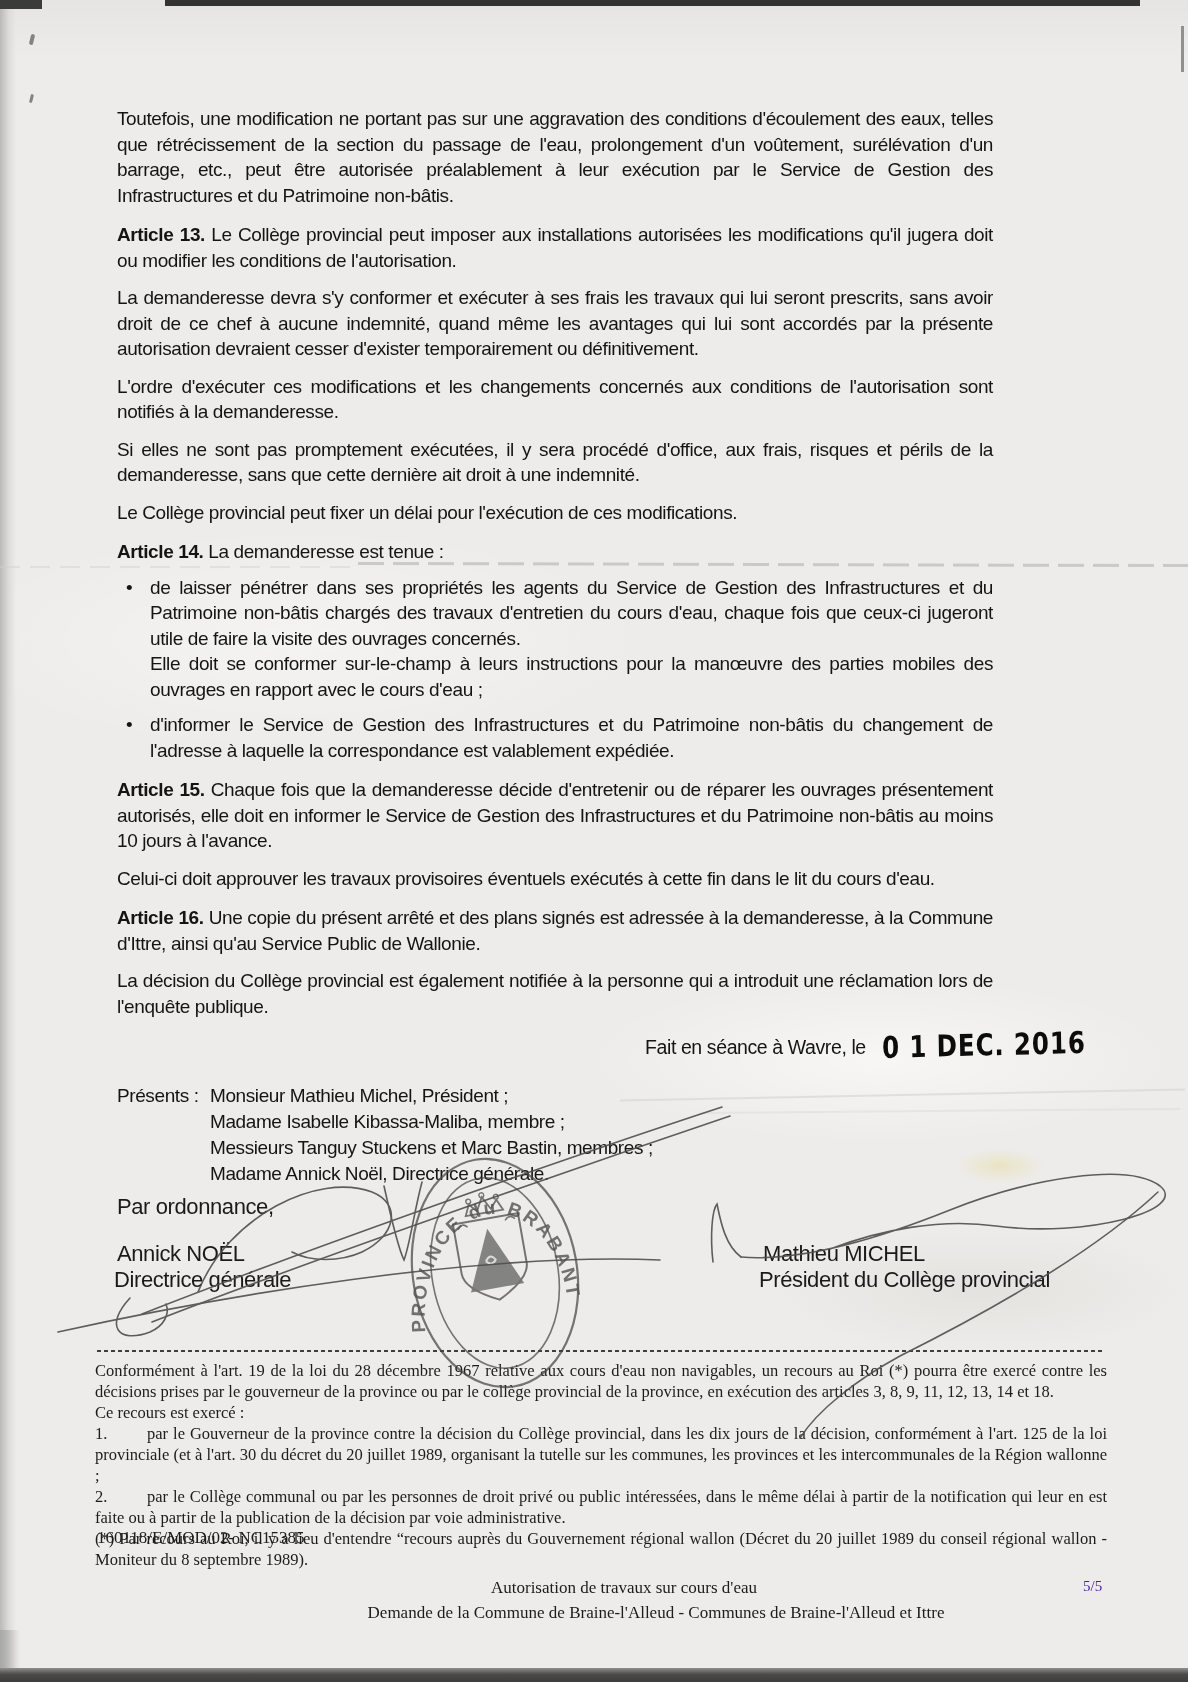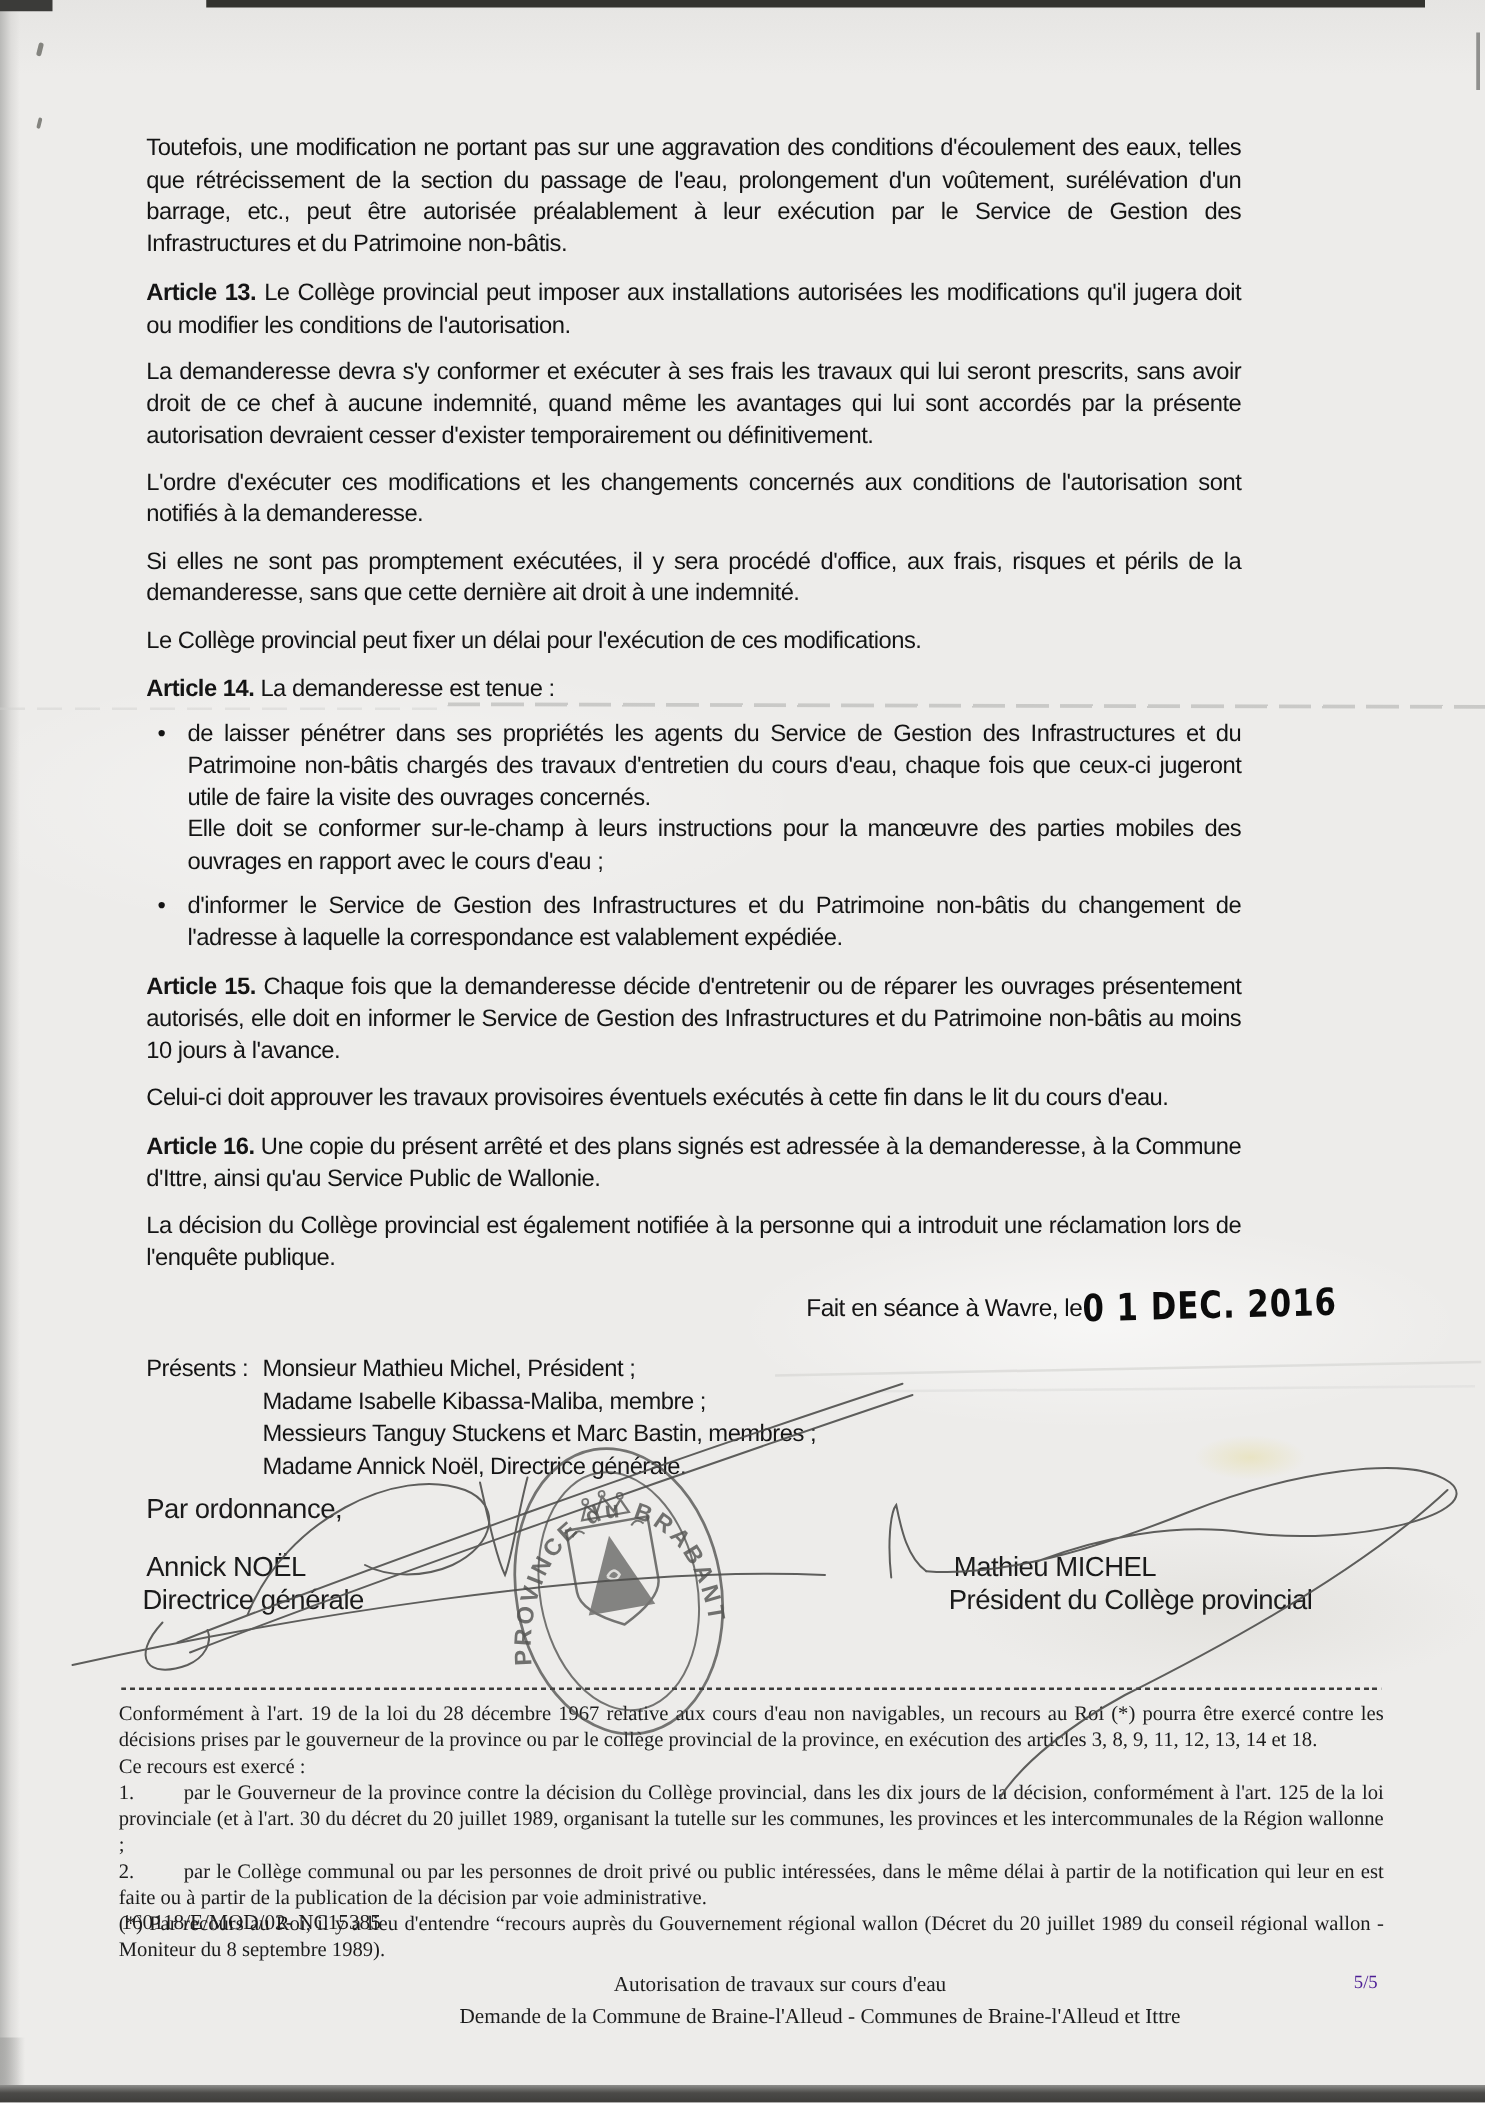--- a/index.html
+++ b/index.html
@@ -47,21 +47,21 @@
     position:absolute;left:117px;top:94px;width:876px;
     font-size:19px;line-height:25.5px;letter-spacing:-.4px;
     text-align:justify;color:#141414;
   }
   .content p{margin:12px 0 10px 0;}
   .content p.art{margin-top:14px;}
   .content .b{font-weight:bold;}
   .content ul{list-style:none;margin:4px 0 10px 0;padding:0;}
   .content li{position:relative;padding-left:33px;margin-bottom:10px;}
   .content li::before{content:"\2022";position:absolute;left:9px;top:0;}
-  .date-row{position:absolute;left:645px;top:1030px;display:flex;align-items:center;}
+  .date-row{position:absolute;left:645px;top:1030px;display:flex;align-items:center;gap:16px;}
   .date-row .lbl{font-size:19.5px;letter-spacing:-.4px;color:#141414;}
   .date-stamp{
     font-family:"DejaVu Sans",sans-serif;font-weight:800;font-size:30px;letter-spacing:1px;
     color:#0c0c0c;transform:scaleX(.82) rotate(-1.2deg);transform-origin:left center;white-space:nowrap;
   }
   
   .presents{position:absolute;left:117px;top:1083px;display:flex;font-size:19px;letter-spacing:-.4px;line-height:26px;color:#141414;}
   .presents .plabel{width:93px;}
   .sig-text{position:absolute;font-size:22px;letter-spacing:-.4px;color:#1a1a1a;white-space:nowrap;}
   .ordonnance{left:117px;top:1194px;}

